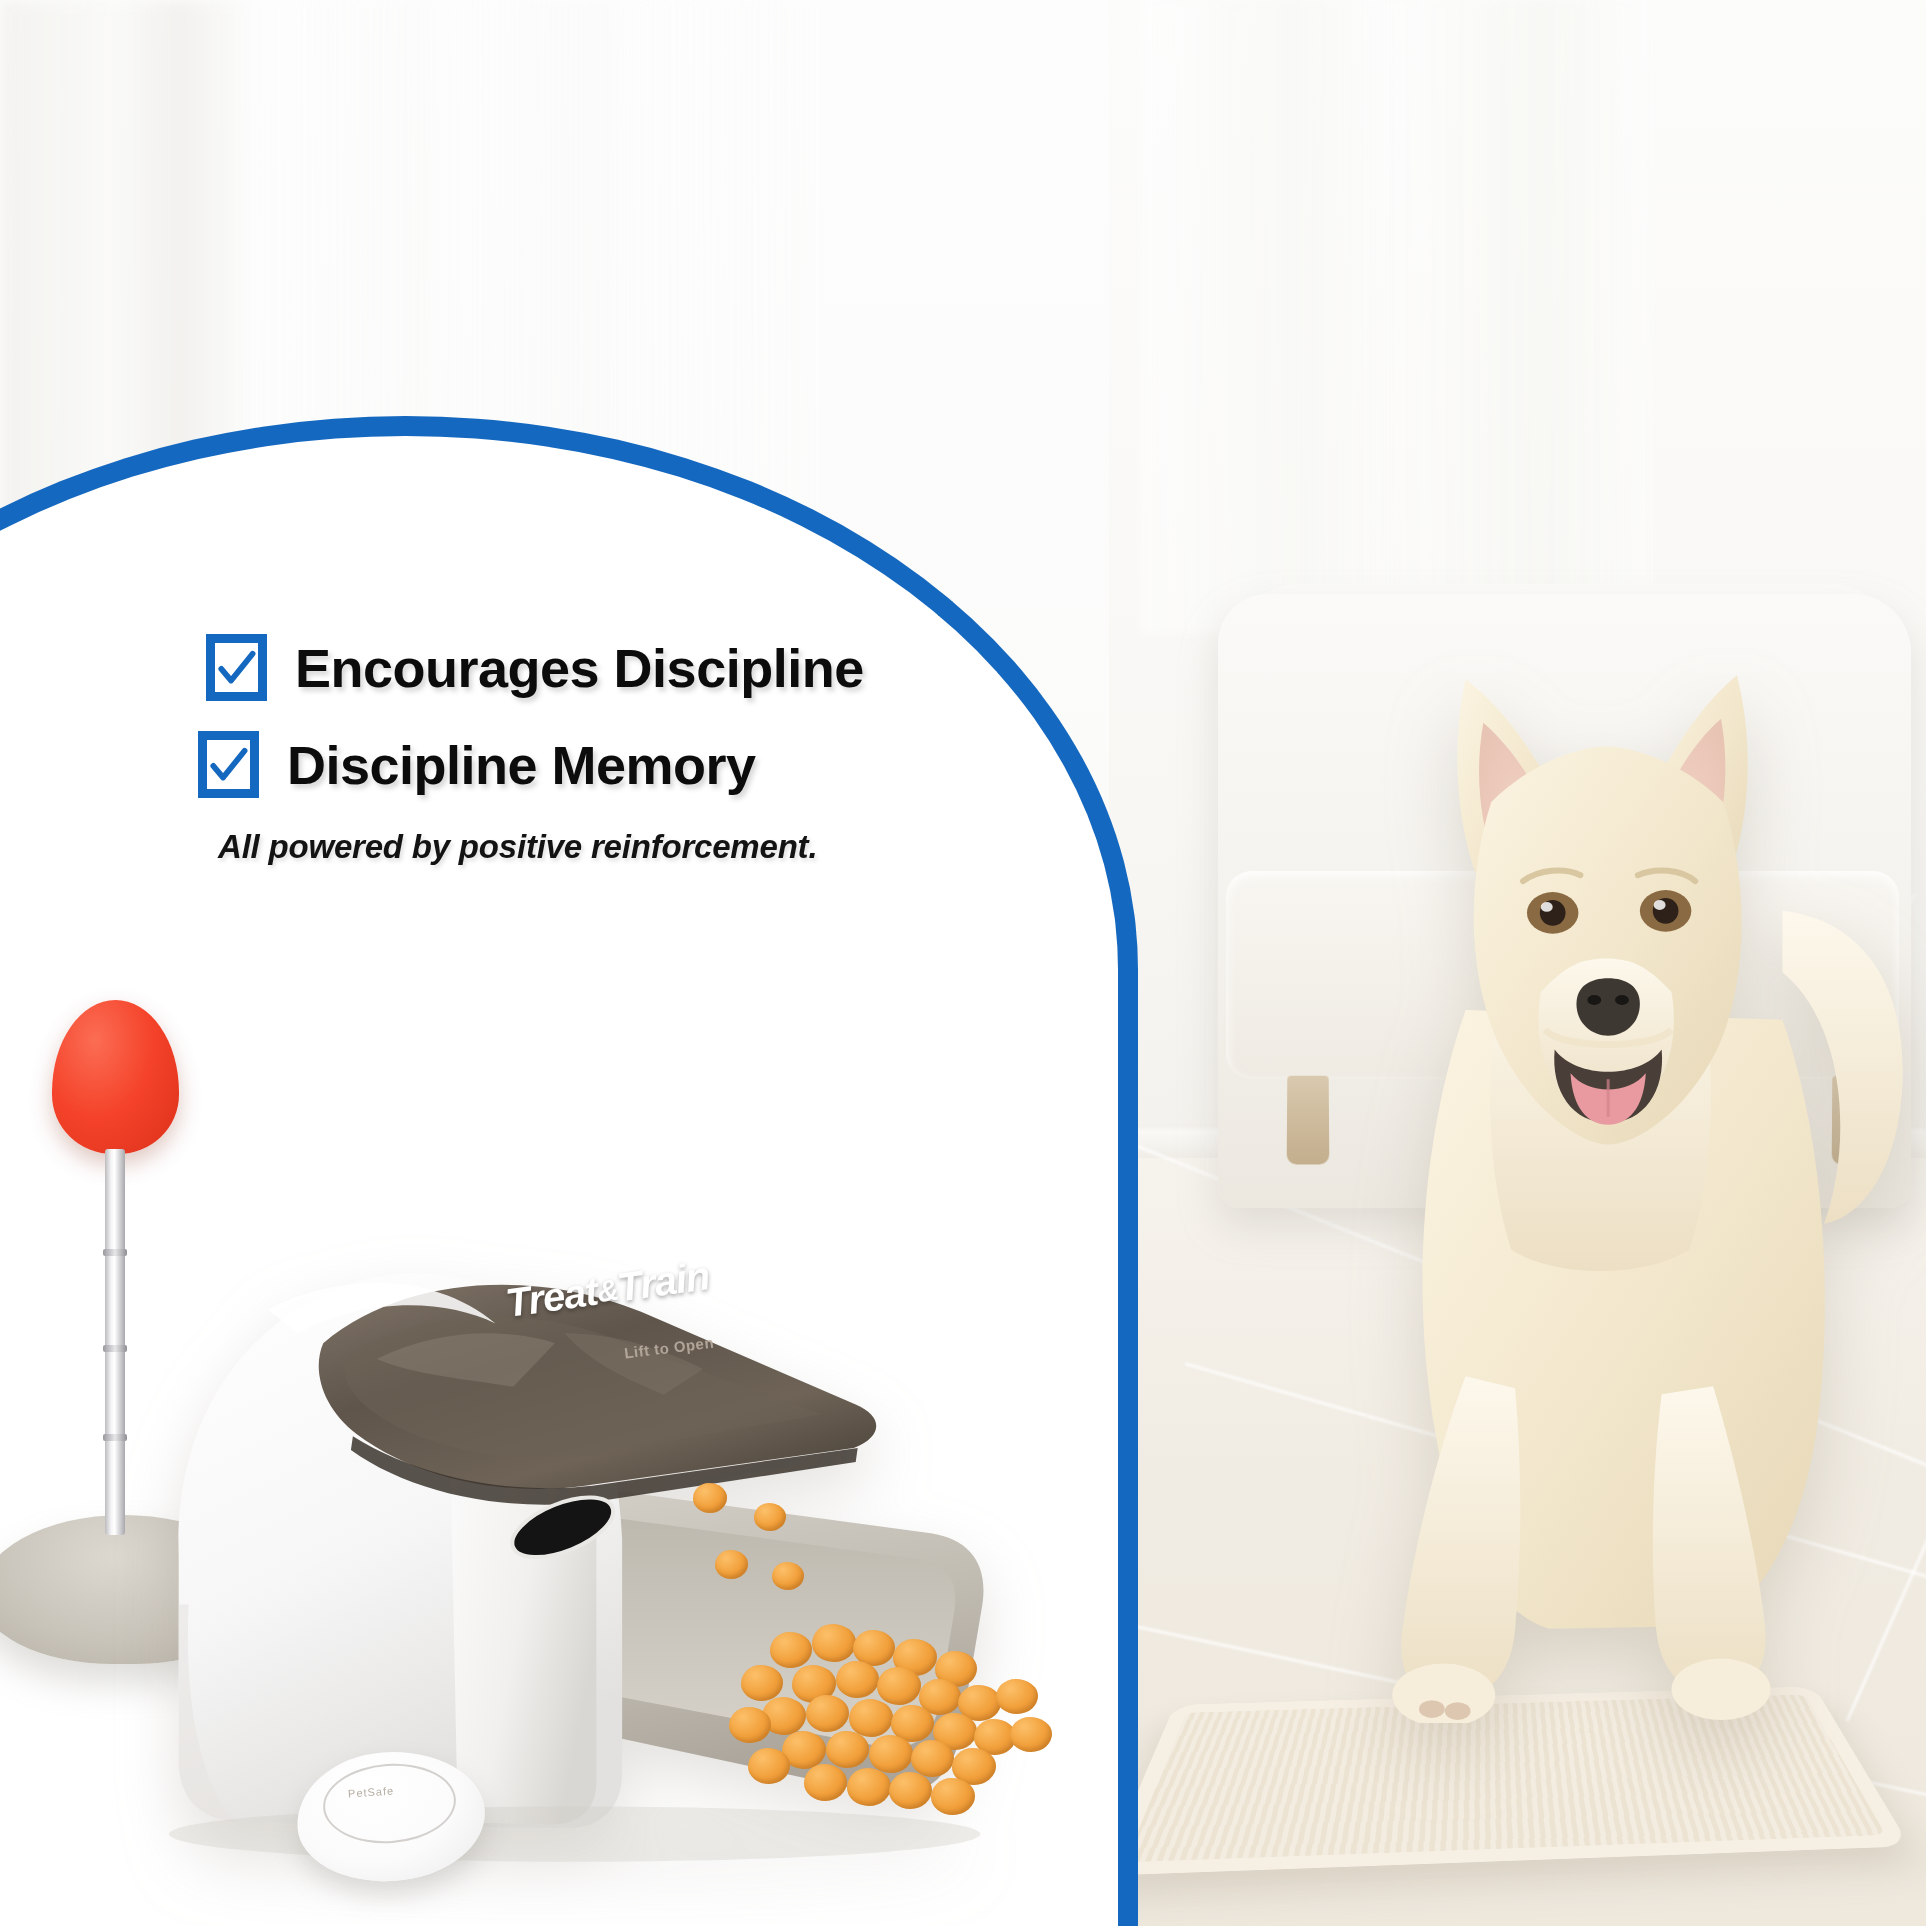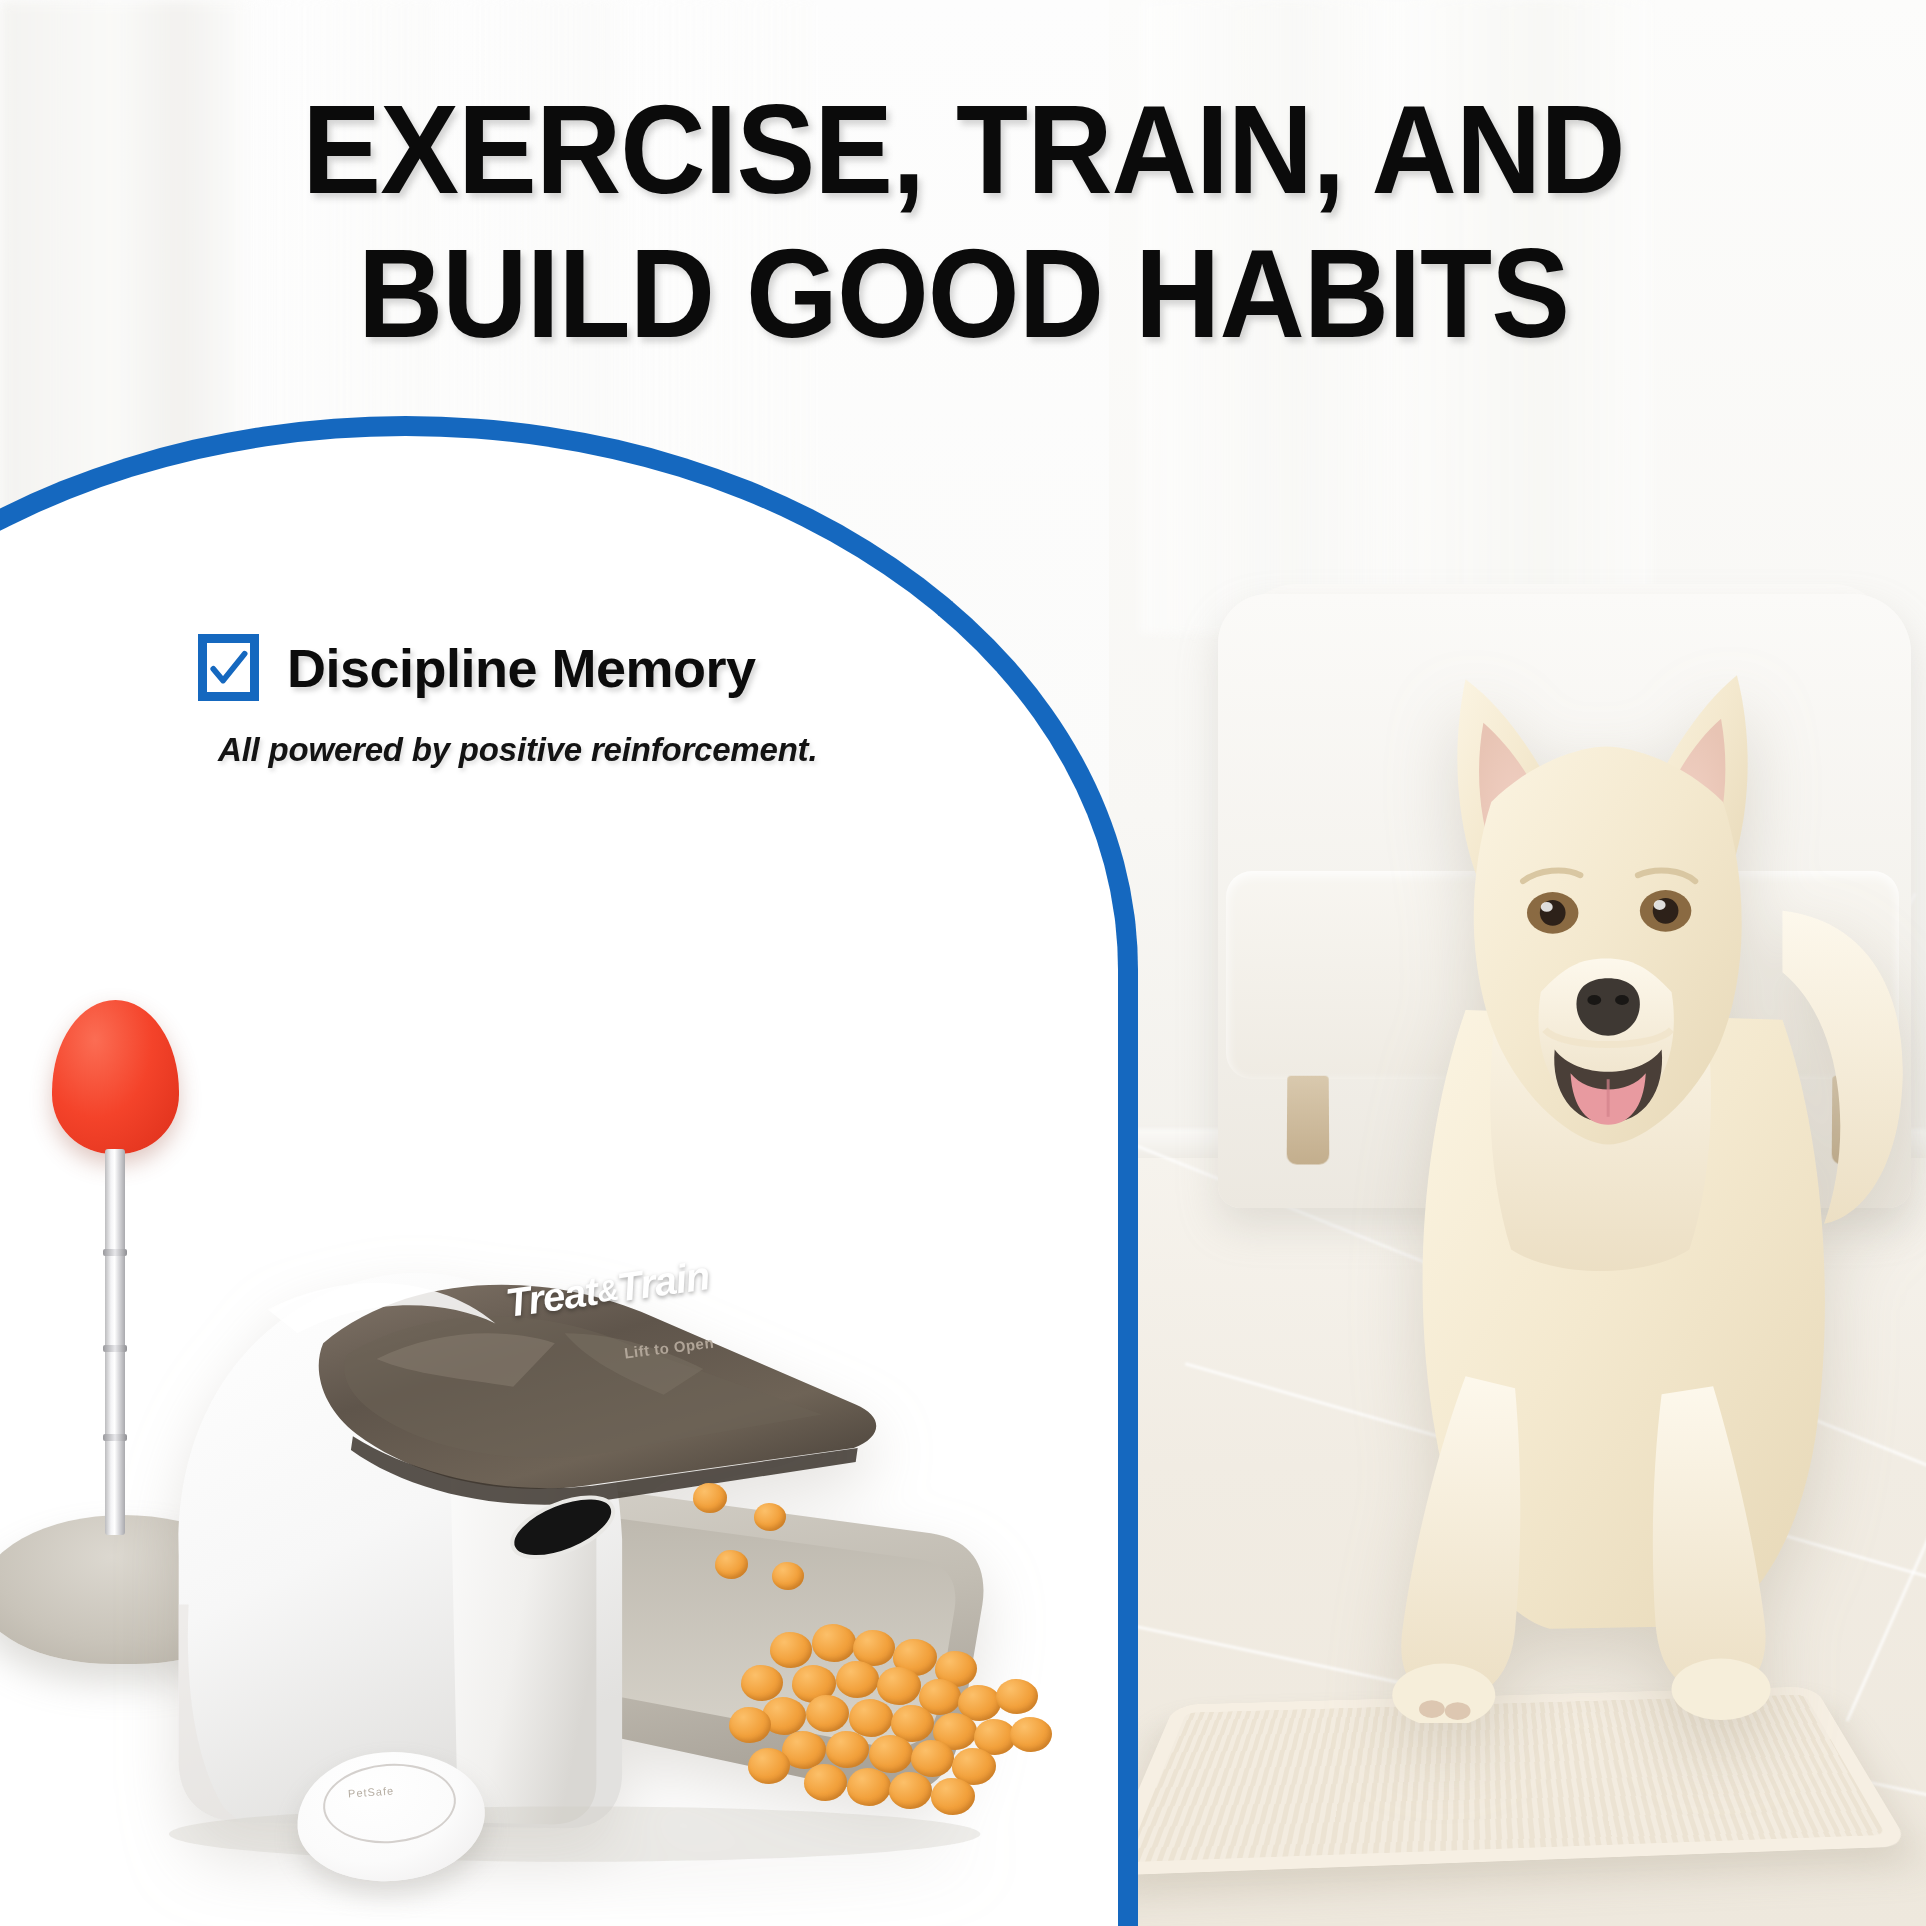--- a/index.html
+++ b/index.html
@@ -224,31 +224,35 @@
       <ellipse cx="308" cy="420" rx="7" ry="5" fill="#191715"></ellipse>
 
       <path d="M240 470 C262 500 326 500 348 470 C352 512 330 544 294 544 C258 544 236 512 240 470 Z" fill="#4a3f38"></path>
       <path d="M256 494 C274 516 314 516 332 494 C330 530 314 546 294 546 C274 546 258 530 256 494 Z" fill="#e89aa0"></path>
       <path d="M294 500 L294 538" stroke="#d4838c" stroke-width="3" opacity=".7"></path>
 
       <path d="M230 450 C248 470 340 470 358 450" stroke="#efe3c8" stroke-width="7" fill="none" opacity=".7"></path>
     </svg>
   </div>
 
-  <div class="headline">
-    <span class="l1">EXERCISE, TRAIN, AND</span>
-    <span class="l2">BUILD GOOD HABITS</span>
-  </div>
 
   <div class="card-wrap">
     <div class="card-white"></div>
   </div>
 
   <div class="checklist">
 
+    <div class="check-row r1">
+      <span class="cbox">
+        <svg viewBox="0 0 24 24">
+            <path d="M3.5 12.5 L9 19 L21 4" fill="none" stroke="#1568bf" stroke-width="3.2" stroke-linecap="round" stroke-linejoin="round"></path>
+          </svg>
+      </span>
+      <span class="check-label">Encourages Discipline</span>
+    </div>
 
     <div class="check-row r2">
       <span class="cbox">
         <svg viewBox="0 0 24 24">
             <path d="M3.5 12.5 L9 19 L21 4" fill="none" stroke="#1568bf" stroke-width="3.2" stroke-linecap="round" stroke-linejoin="round"></path>
           </svg>
       </span>
       <span class="check-label">Discipline Memory</span>
     </div>
 

